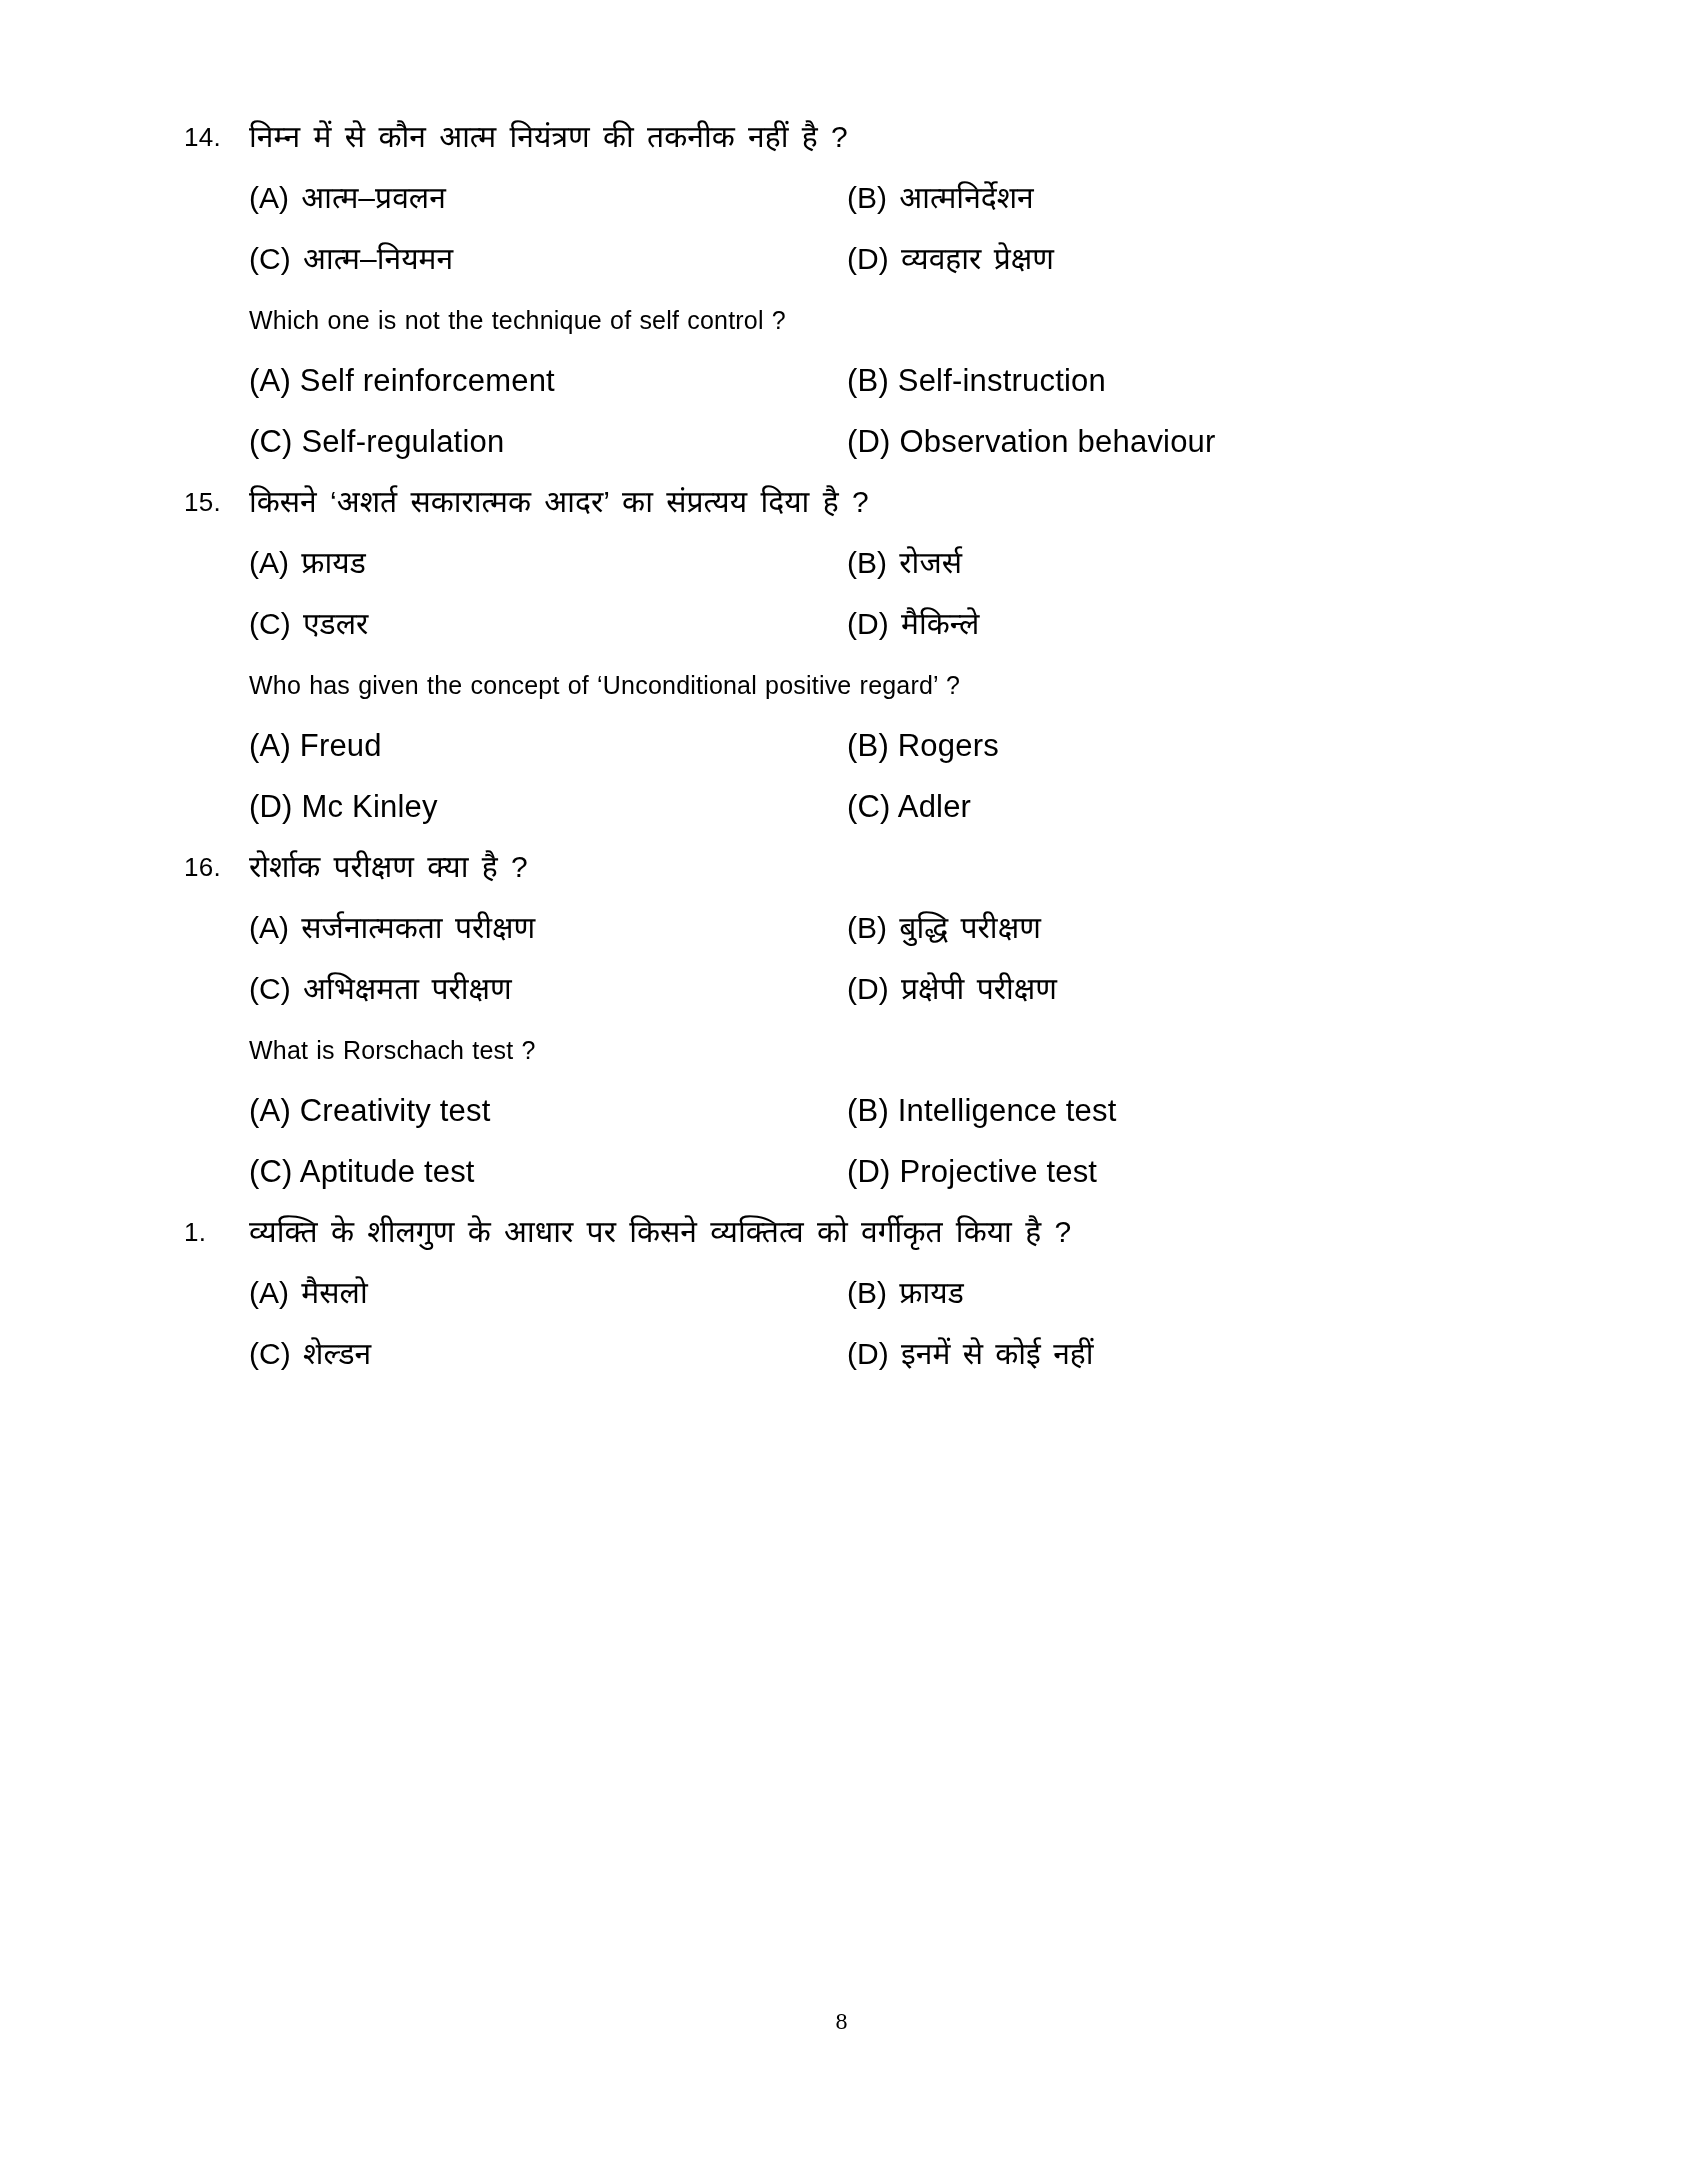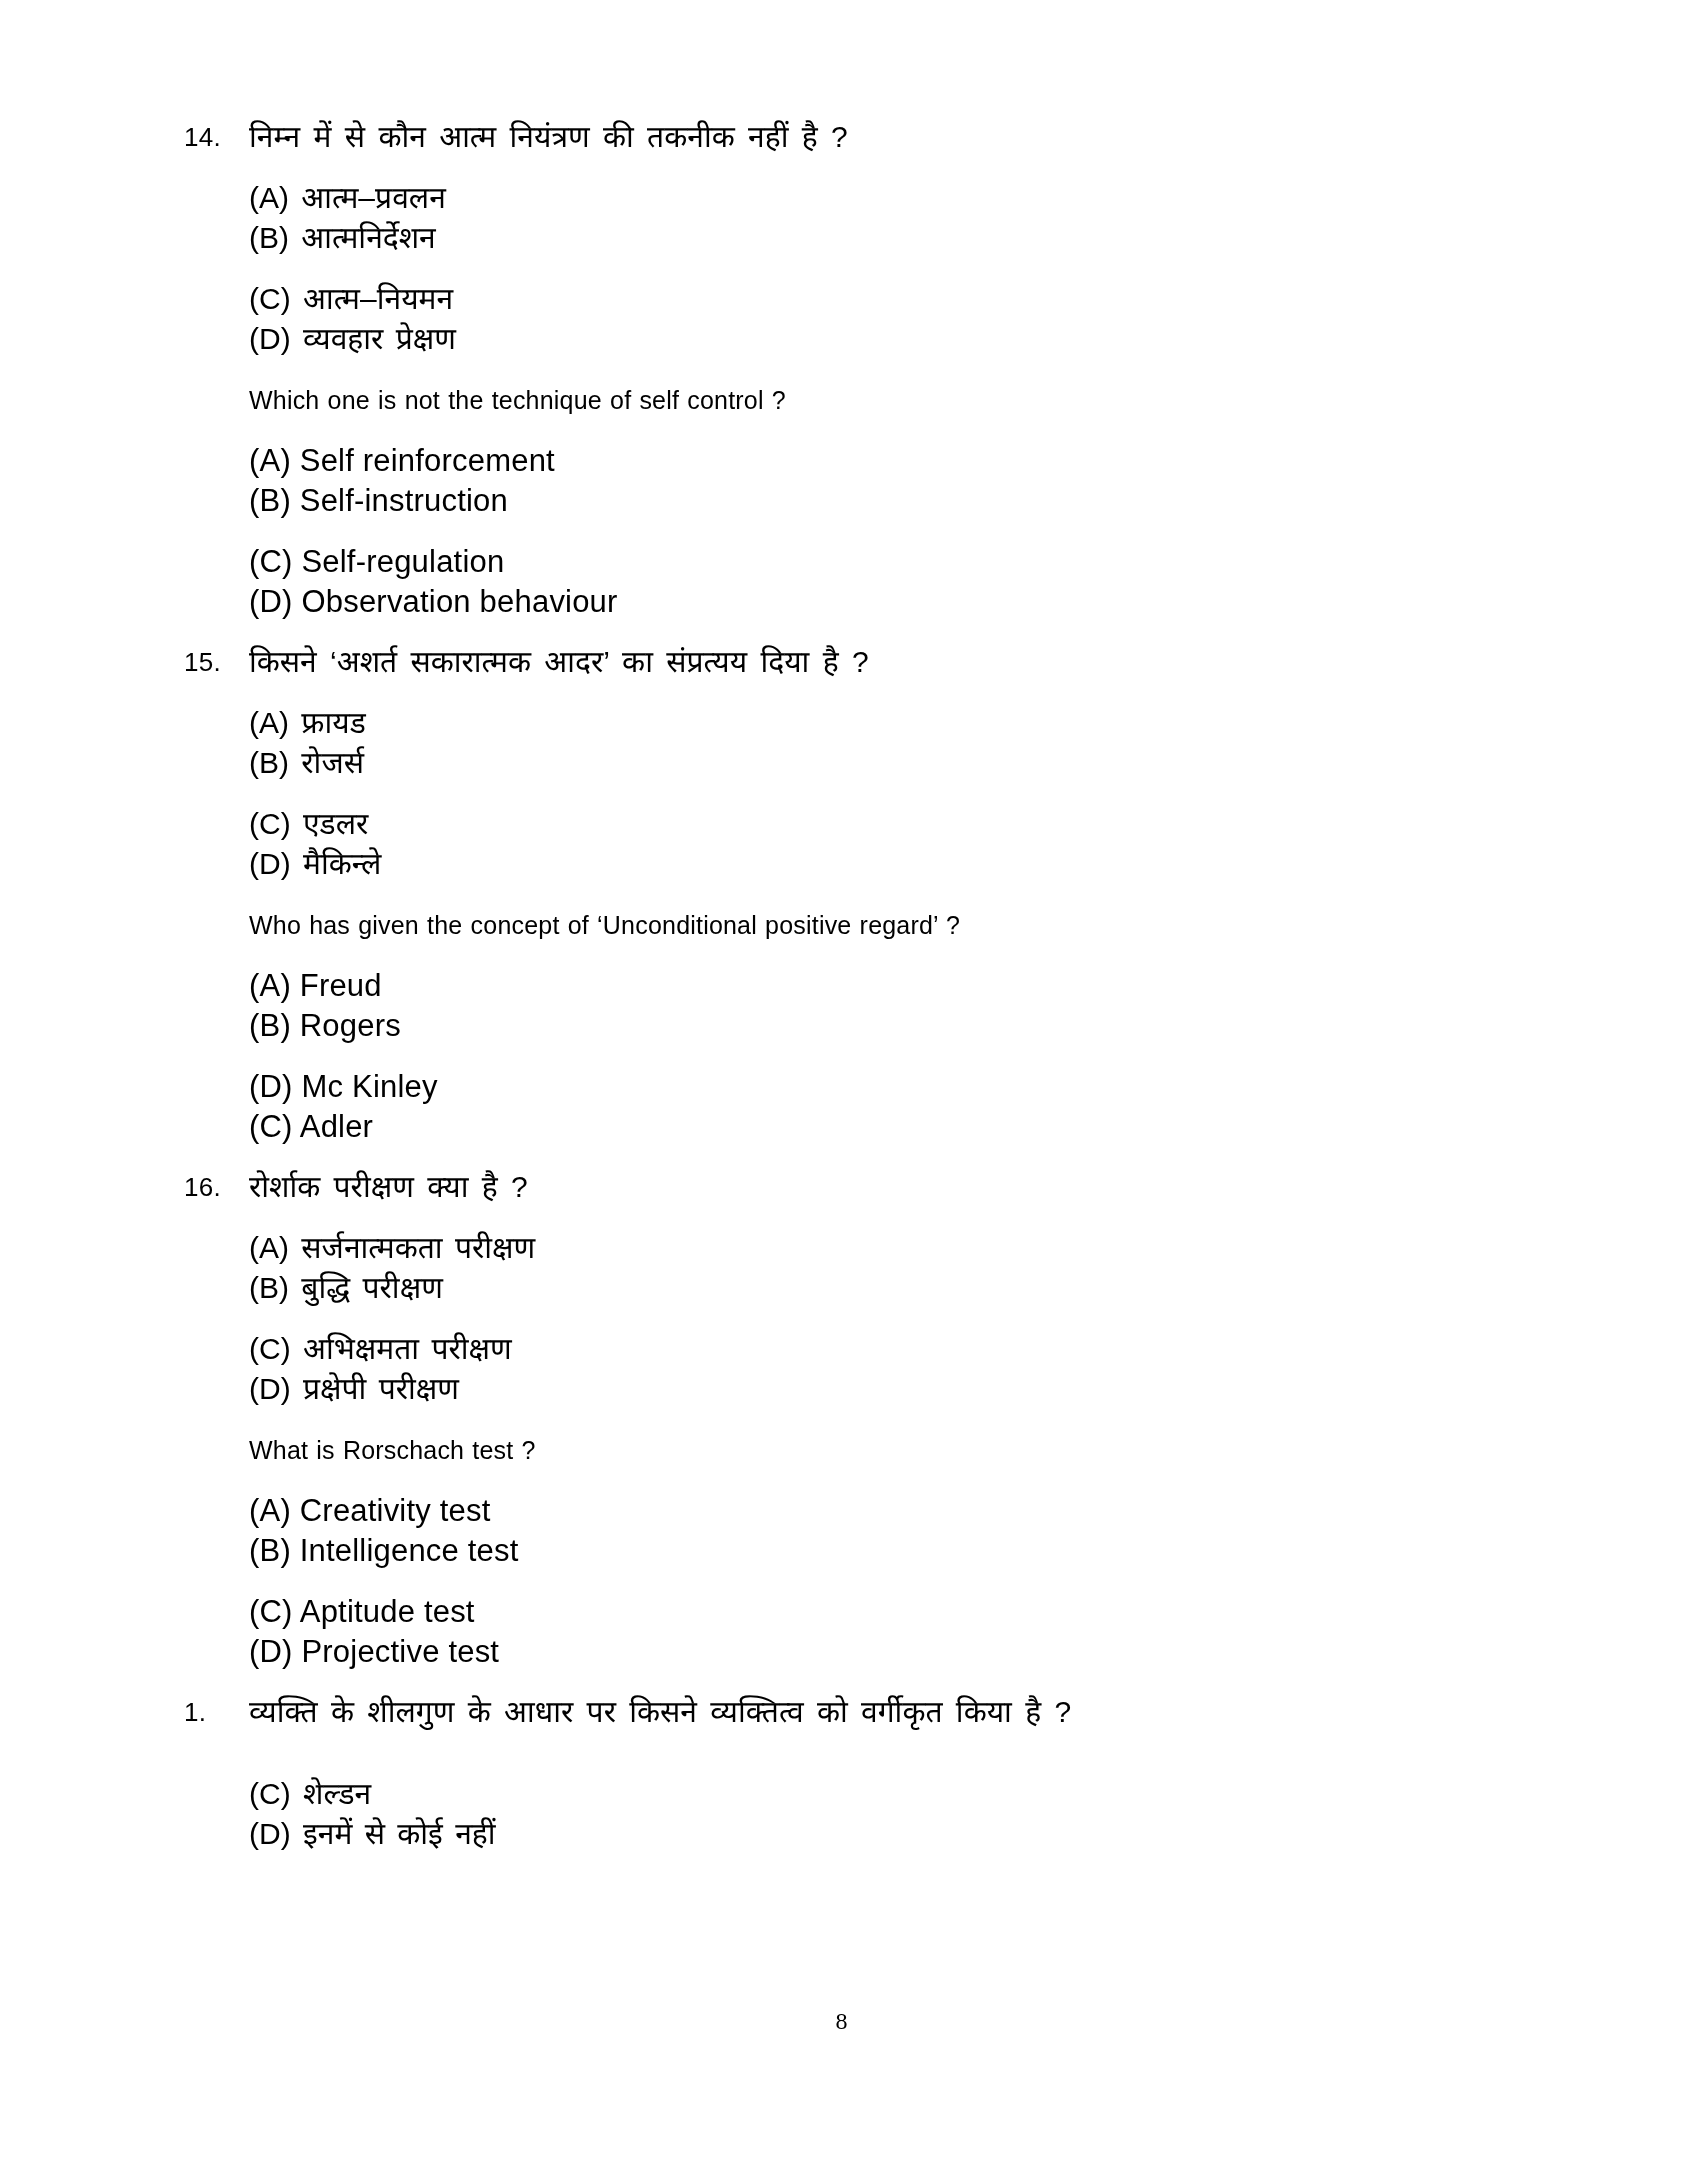--- a/index.html
+++ b/index.html
@@ -52,21 +52,20 @@
   }
   .q-text.eng {
     font-size: 25px;
     letter-spacing: 0.2px;
     word-spacing: 1px;
   }
   .options {
     display: flex;
     flex-wrap: wrap;
     padding-left: 65px;
-    flex-direction: column;
   }
   .opt {
     width: 50%;
     box-sizing: border-box;
     font-size: 30px;
     line-height: 40px;
     padding-right: 10px;
     white-space: nowrap;
   }
   .opt.dev {
@@ -273,20 +272,30 @@
   </div>
 
   <div class="sp-block"></div>
 
   <div class="question-block">
     <div class="q-head">
       <div class="q-num">1.</div>
       <div class="q-text dev">व्यक्ति के शीलगुण के आधार पर किसने व्यक्तित्व को वर्गीकृत किया है ?</div>
     </div>
     <div class="sp-q-to-opt"></div>
+    <div class="options">
+      <div class="opt dev">
+        <span class="lbl">(A)</span>
+        <span>मैसलो</span>
+      </div>
+      <div class="opt dev">
+        <span class="lbl">(B)</span>
+        <span>फ्रायड</span>
+      </div>
+    </div>
     <div class="sp-opt-row"></div>
     <div class="options">
       <div class="opt dev">
         <span class="lbl">(C)</span>
         <span>शेल्डन</span>
       </div>
       <div class="opt dev">
         <span class="lbl">(D)</span>
         <span>इनमें से कोई नहीं</span>
       </div>

